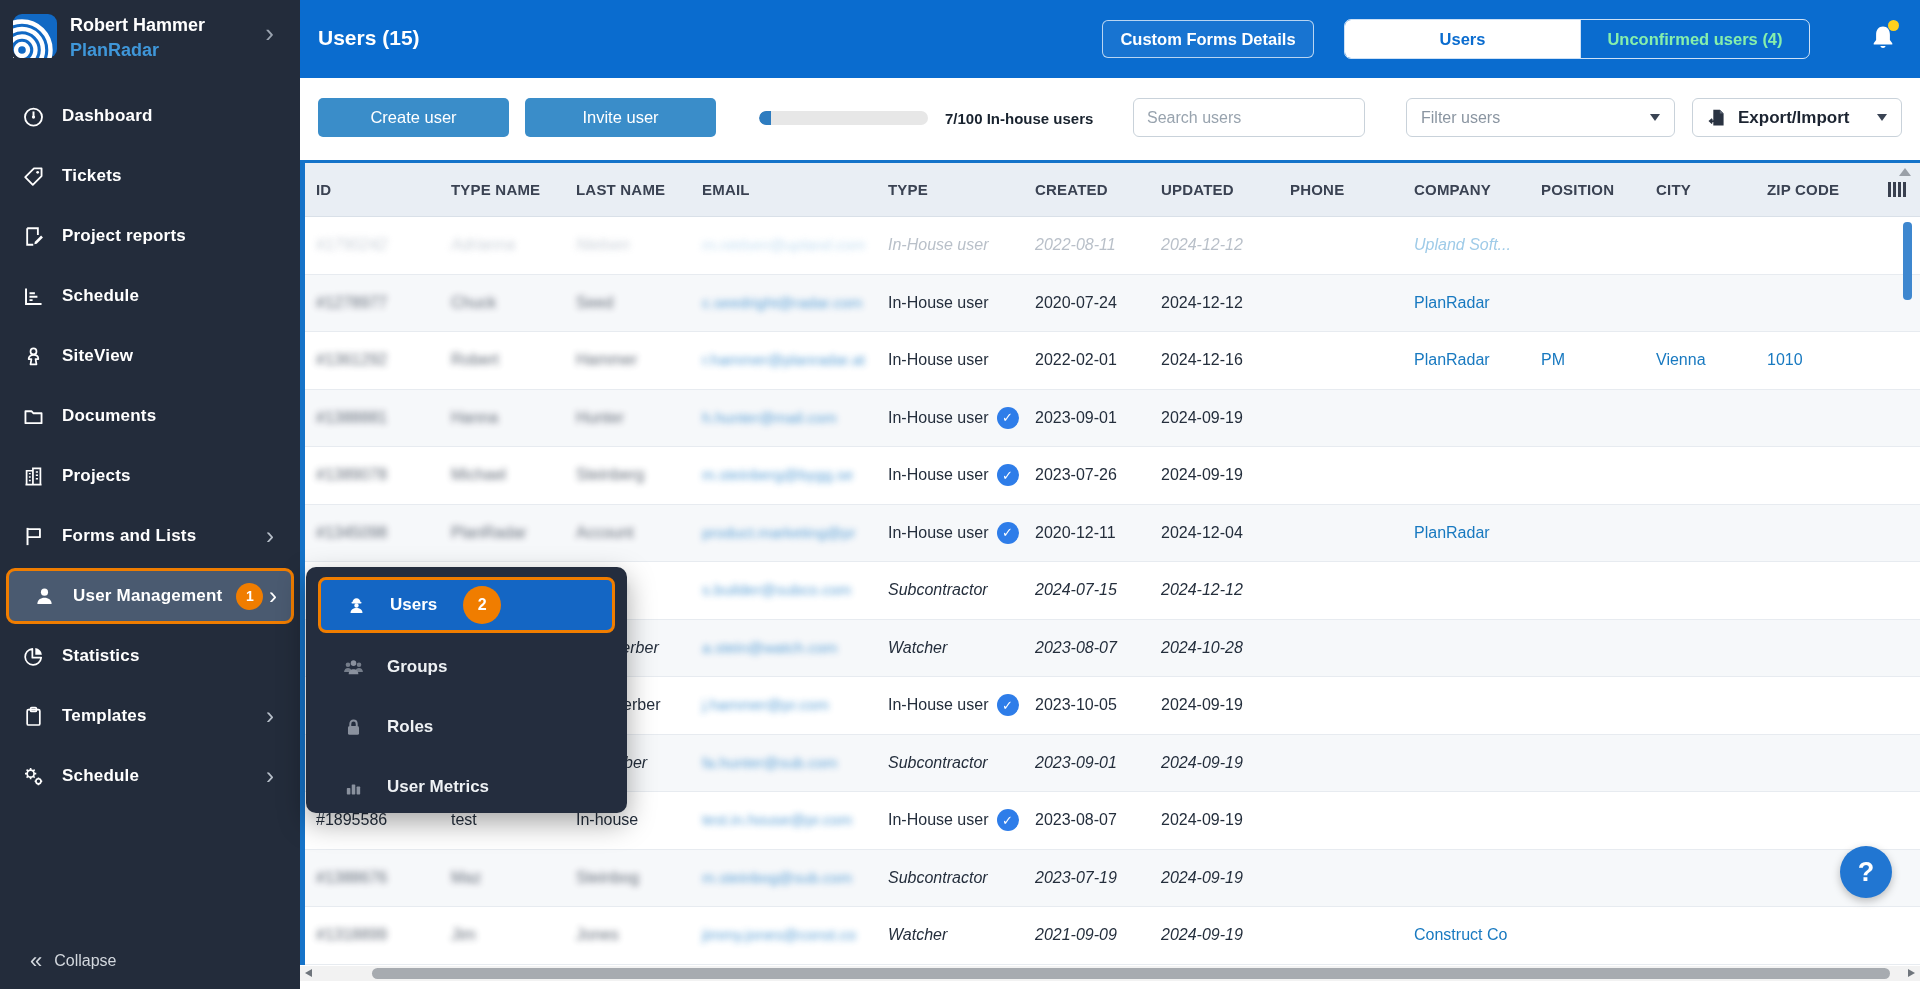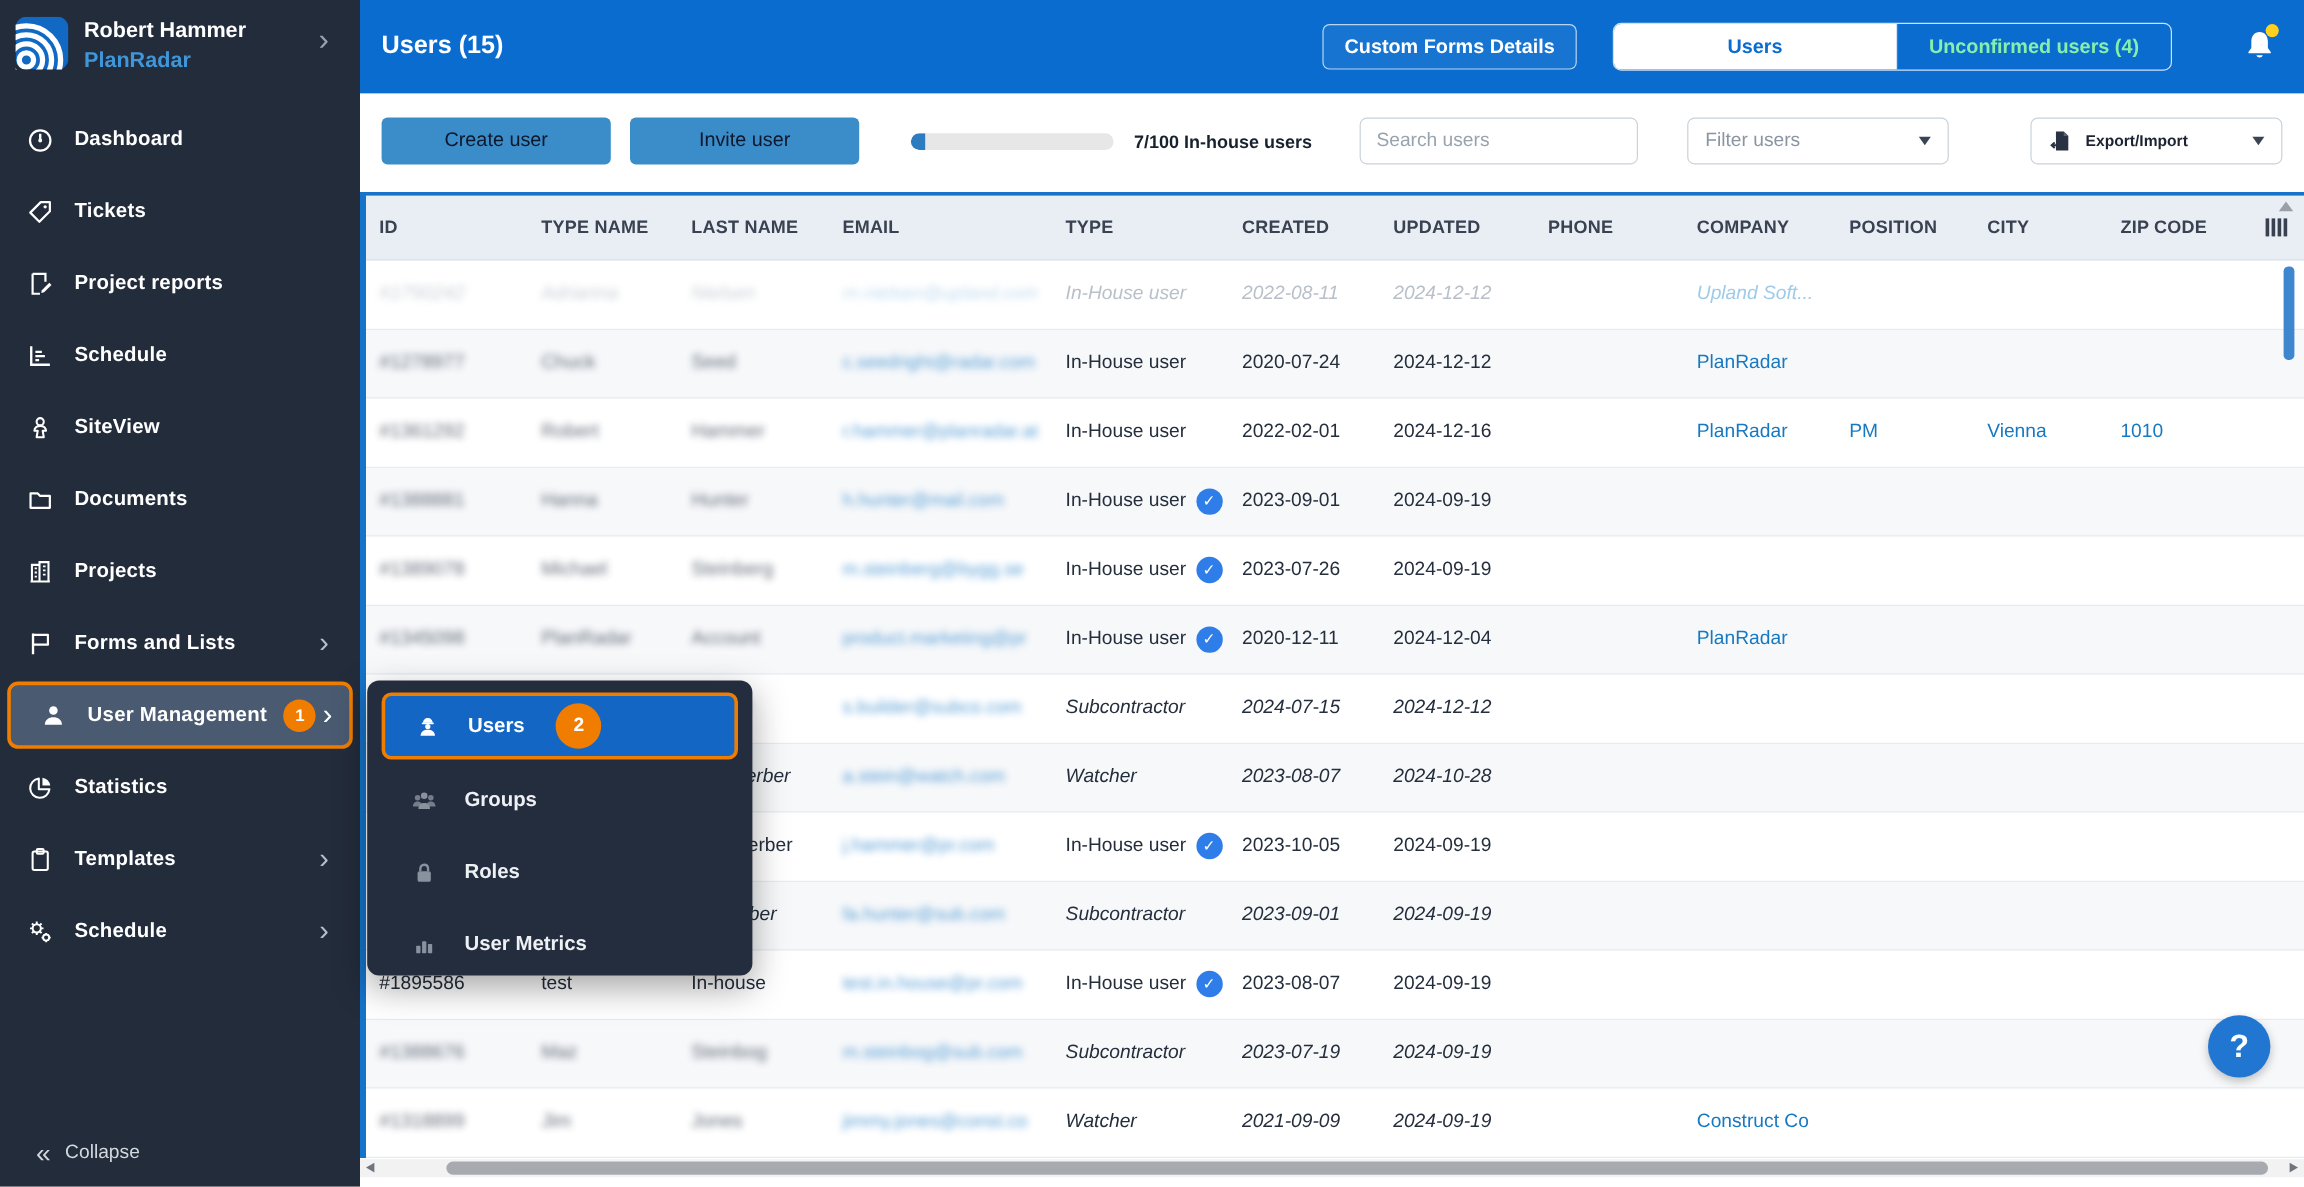--- a/index.html
+++ b/index.html
@@ -39,39 +39,39 @@
     border-radius:7px; display:flex; overflow:hidden; }
   .tab { display:flex; align-items:center; justify-content:center; font-size:16.5px; font-weight:600; cursor:pointer; }
   .tab-active { width:236px; background:#fff; color:#0a6ccf; }
   .tab-inactive { width:230px; background:transparent; color:#86efac; border-left:1px solid rgba(255,255,255,.8); }
   .bell { position:absolute; left:1568px; top:22px; width:30px; height:32px; cursor:pointer; }
   .bell svg { width:30px; height:32px; }
   .bell-dot { position:absolute; right:-1px; top:-2px; width:11px; height:11px; background:#ffd01e; border-radius:50%; }
 
   
   .toolbar { position:absolute; left:0; top:78px; width:1620px; height:82px; background:#fff; }
-  .btn-blue { position:absolute; top:20px; height:39px; width:191px; background:#3a8dc9; color:#0f172a; border:none;
+  .btn-blue { position:absolute; top:20px; height:39px; width:191px; background:#3a8dc9; color:#ffffff; border:none;
     border-radius:5px; font-size:16.5px; display:flex; align-items:center; justify-content:center; cursor:pointer;
     font-family:inherit; }
   .btn-create { left:18px; }
   .btn-invite { left:225px; }
   .quota-track { position:absolute; left:459px; top:33px; width:169px; height:14px; background:#e7e7e7; border-radius:7px; overflow:hidden; }
   .quota-fill { height:100%; background:#2e7cc0; border-radius:7px 0 0 7px; }
   .quota-label { position:absolute; left:645px; top:32px; font-size:15px; font-weight:700; color:#18222e; }
   .search-input { position:absolute; left:833px; top:20px; width:232px; height:39px; border:1px solid #c9d2da; border-radius:6px;
     padding:0 13px; font-size:16px; color:#49535f; font-family:inherit; outline:none; }
   .search-input::placeholder { color:#98a3ae; }
-  .filter-box { position:absolute; left:1106px; top:20px; width:218px; height:39px; border:1px solid #c9d2da; border-radius:6px;
+  .filter-box { position:absolute; left:1106px; top:20px; width:269px; height:39px; border:1px solid #c9d2da; border-radius:6px;
     display:flex; align-items:center; padding:0 14px; cursor:pointer; background:#fff; }
   .filter-text { color:#8a95a1; font-size:16px; flex:1; }
   .caret { width:0; height:0; border-left:5.5px solid transparent; border-right:5.5px solid transparent; border-top:7px solid #3a4454; }
   .export-btn { position:absolute; left:1392px; top:20px; width:210px; height:39px; border:1px solid #c9d2da; border-radius:6px;
     background:#fff; display:flex; align-items:center; padding:0 14px; gap:10px; cursor:pointer; }
   .export-icon svg { width:21px; height:21px; display:block; }
-  .export-label { font-size:13px; font-weight:600; color:#1c2431; flex:1; }
+  .export-label { font-size:17px; font-weight:600; color:#1c2431; flex:1; }
 
   
   .table-area { position:absolute; left:0; top:160px; width:1620px; height:805px; background:#fff; }
   .table-area::before { content:""; position:absolute; left:0; top:0; bottom:0; width:5px; background:#1573c9; z-index:5; }
   .grid-cols { display:grid; grid-template-columns:135px 125px 126px 186px 147px 126px 129px 124px 127px 115px 111px 107px 1fr;
     padding-left:16px; }
   .thead { height:57px; background:#e9eef4; border-top:3px solid #1573c9; border-bottom:1px solid #d9e0e8; align-items:center; }
   .th { font-size:15px; font-weight:700; color:#3a4252; letter-spacing:.2px; cursor:pointer; }
   .th-icon { display:flex; gap:2px; justify-self:center; cursor:pointer; }
   .th-icon i { width:3px; height:15px; background:#39404f; display:block; }

